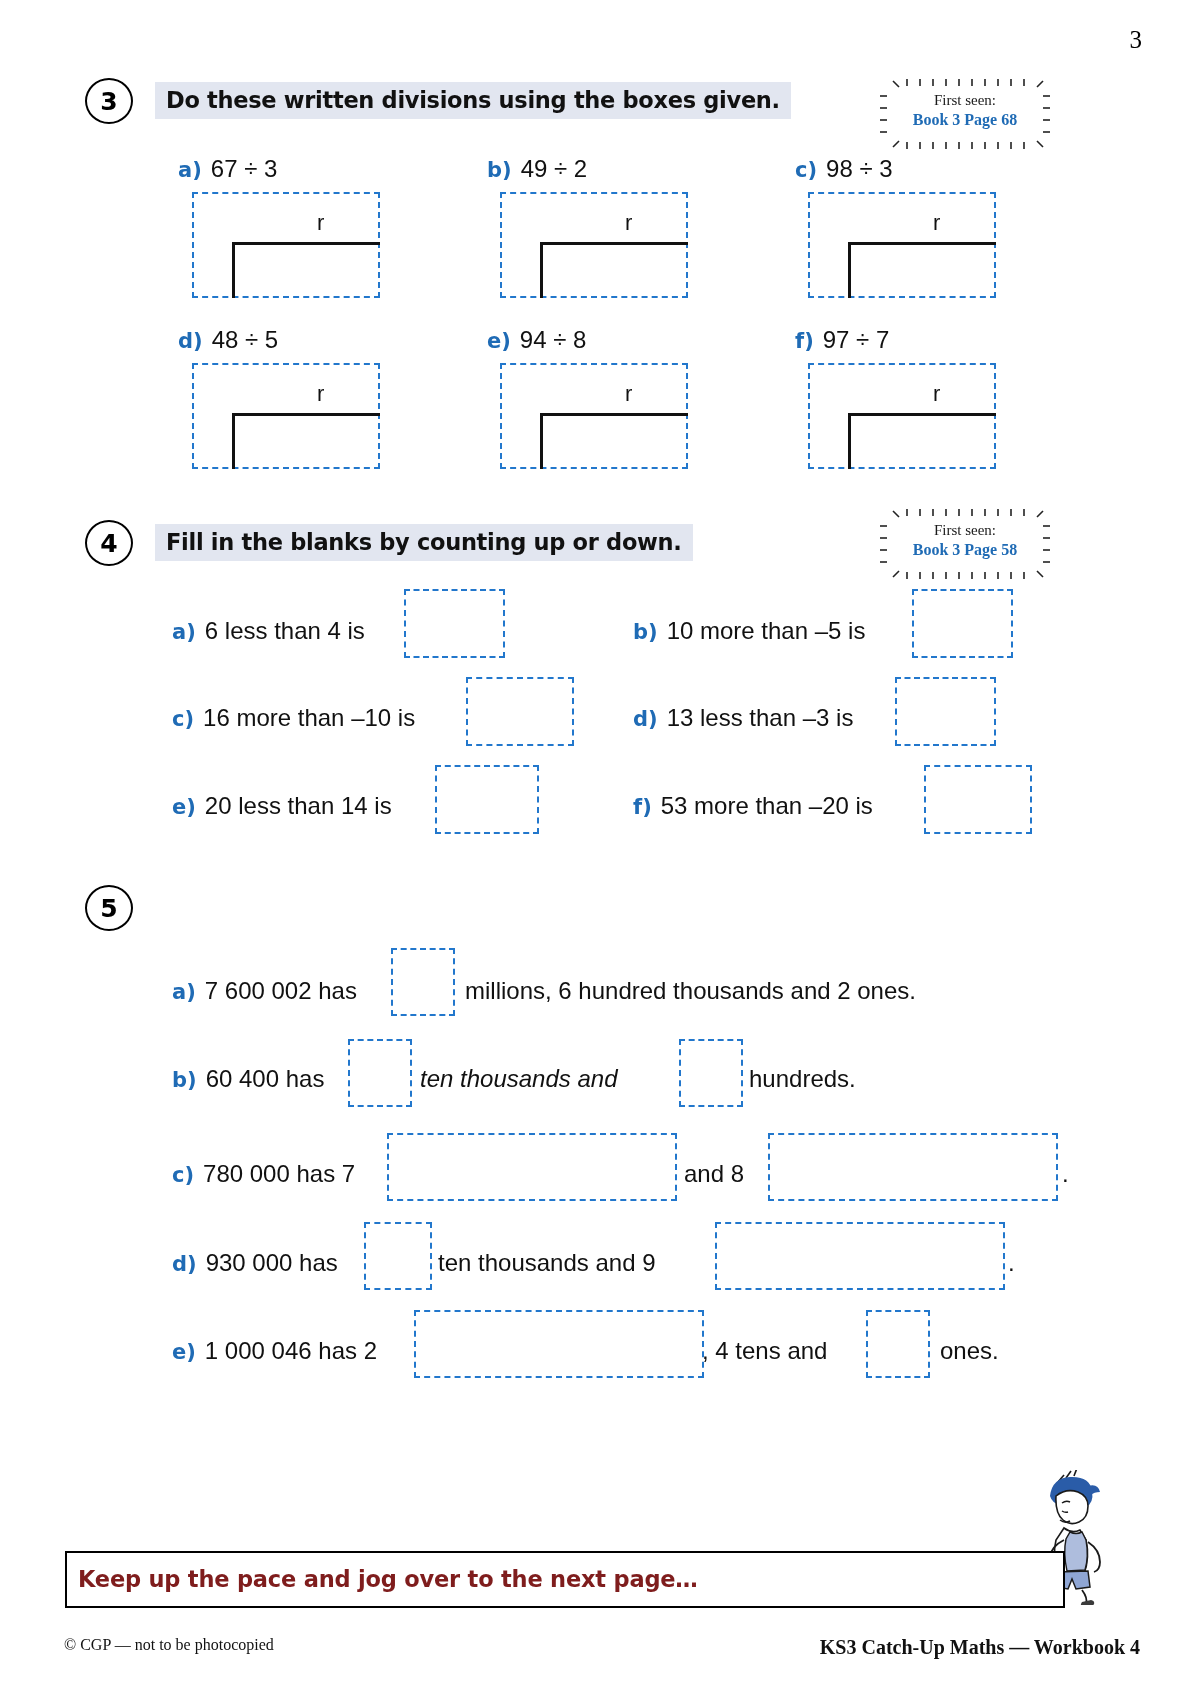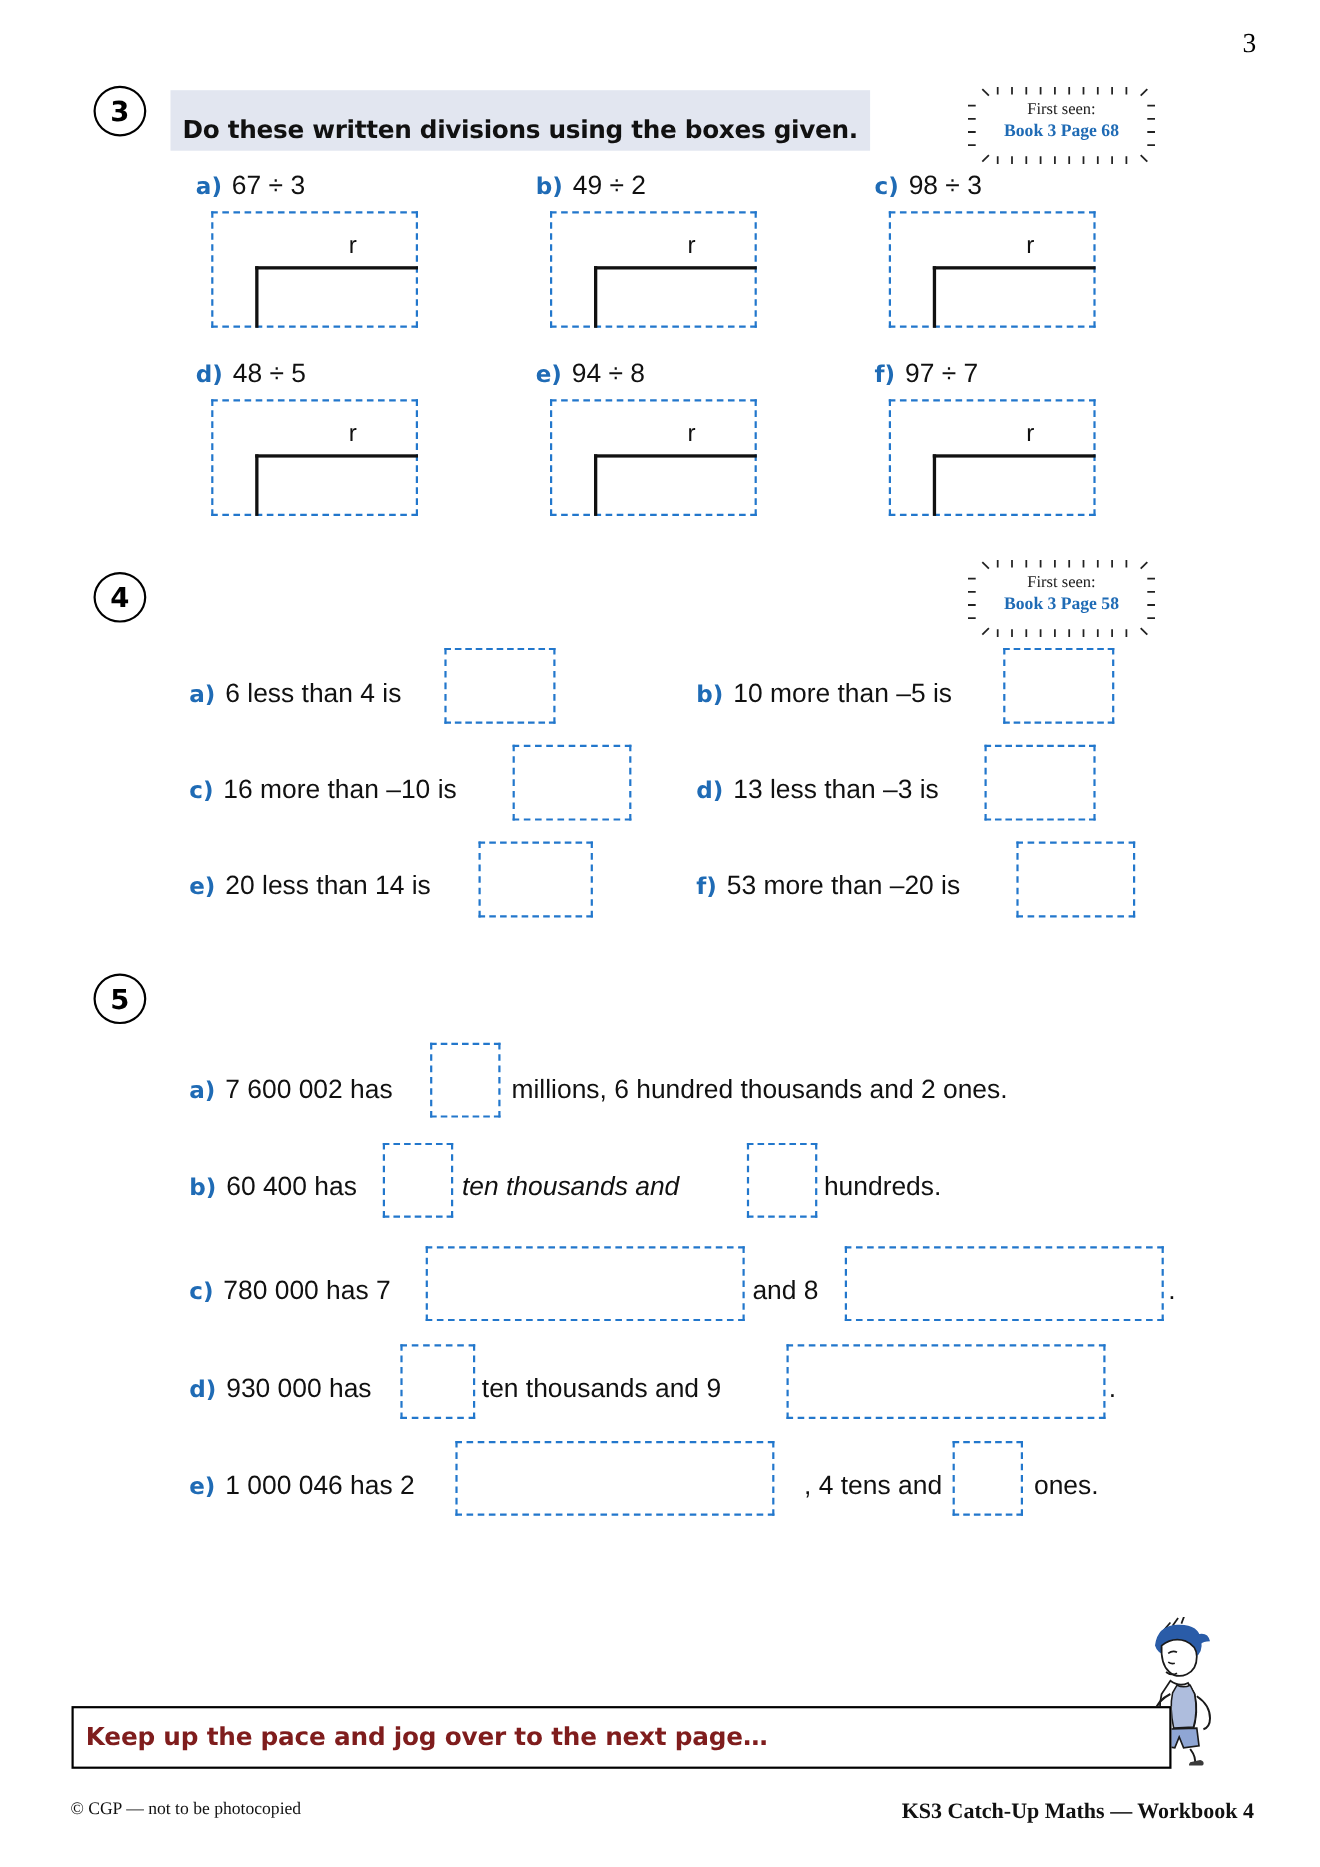--- a/index.html
+++ b/index.html
@@ -41,21 +41,21 @@
     font-size: 25px;
     font-weight: bold;
     font-family: "DejaVu Sans", sans-serif;
     background: #fff;
   }
   .sec-title {
     position: absolute;
     left: 155px;
     top: 4px;
     background: #e2e6f0;
-    padding: 23px 11px 6px 11px;
+    padding: 5px 11px 6px 11px;
     font-size: 22.5px;
     font-weight: bold;
     font-family: "DejaVu Sans", sans-serif;
     letter-spacing: -0.3px;
     white-space: nowrap;
     color: #111;
   }
 
   
   .badge {
@@ -279,20 +279,21 @@
 <div class="dbox" style="left:808px; top:363px; width:188px; height:106px;"></div>
 <div class="divbox" style="left:808px; top:363px; width:188px; height:106px;">
   <div class="bracket-v" style="left:40px; top:50px; height:56px;"></div>
   <div class="bracket-h" style="left:40px; top:50px; width:148px;"></div>
   <div class="rem" style="left:125px; top:18px;">r</div>
 </div>
 
 <div class="section" style="top:520px;">
   <div class="sec-head">
     <div class="qnum">4</div>
+    <div class="sec-title">Fill in the blanks by counting up or down.</div>
   </div>
 </div>
 
 <div class="badge" style="left:875px; top:506px;">
   <svg class="ticks" viewBox="0 0 180 76">
     <g stroke="#222" stroke-width="1.6" fill="none">
       <line x1="18" y1="5" x2="24" y2="11"></line>
       <line x1="32" y1="3" x2="32" y2="10"></line>
         <line x1="45" y1="3" x2="45" y2="10"></line>
       <line x1="58" y1="3" x2="58" y2="10"></line>
@@ -404,21 +405,21 @@
 <div class="dbox" style="left:364px; top:1222px; width:68px; height:68px;"></div>
 <div class="qtext" style="position:absolute; left:438px; top:1249px;">ten thousands and 9</div>
 <div class="dbox" style="left:715px; top:1222px; width:290px; height:68px;"></div>
 <div class="qtext" style="position:absolute; left:1008px; top:1249px;">.</div>
 
 <div class="row" style="left:172px; top:1337px;">
   <span class="ql">e)</span>
   <span class="qtext">1 000 046 has 2</span>
 </div>
 <div class="dbox" style="left:414px; top:1310px; width:290px; height:68px;"></div>
-<div class="qtext" style="position:absolute; left:702px; top:1337px;margin-left:29px;">, 4 tens and</div>
+<div class="qtext" style="position:absolute; left:702px; top:1337px;">, 4 tens and</div>
 <div class="dbox" style="left:866px; top:1310px; width:64px; height:68px;"></div>
 <div class="qtext" style="position:absolute; left:940px; top:1337px;">ones.</div>
 
 <svg class="runner" width="140" height="135" viewBox="0 0 140 135">
 
   <g fill="none" stroke="#1a1a1a" stroke-width="1.6">
     <path d="M58 12 l6 -7"></path>
       <path d="M66 8 l5 -7"></path>
       <path d="M74 6 l3 -8"></path>
   </g>

